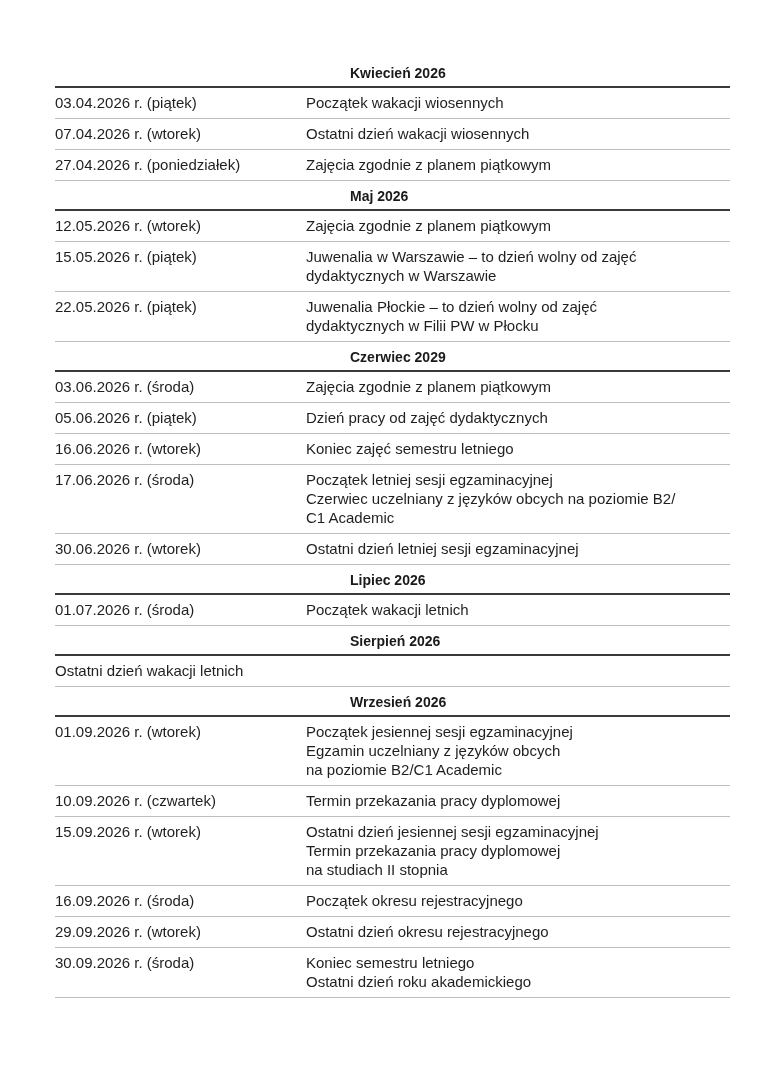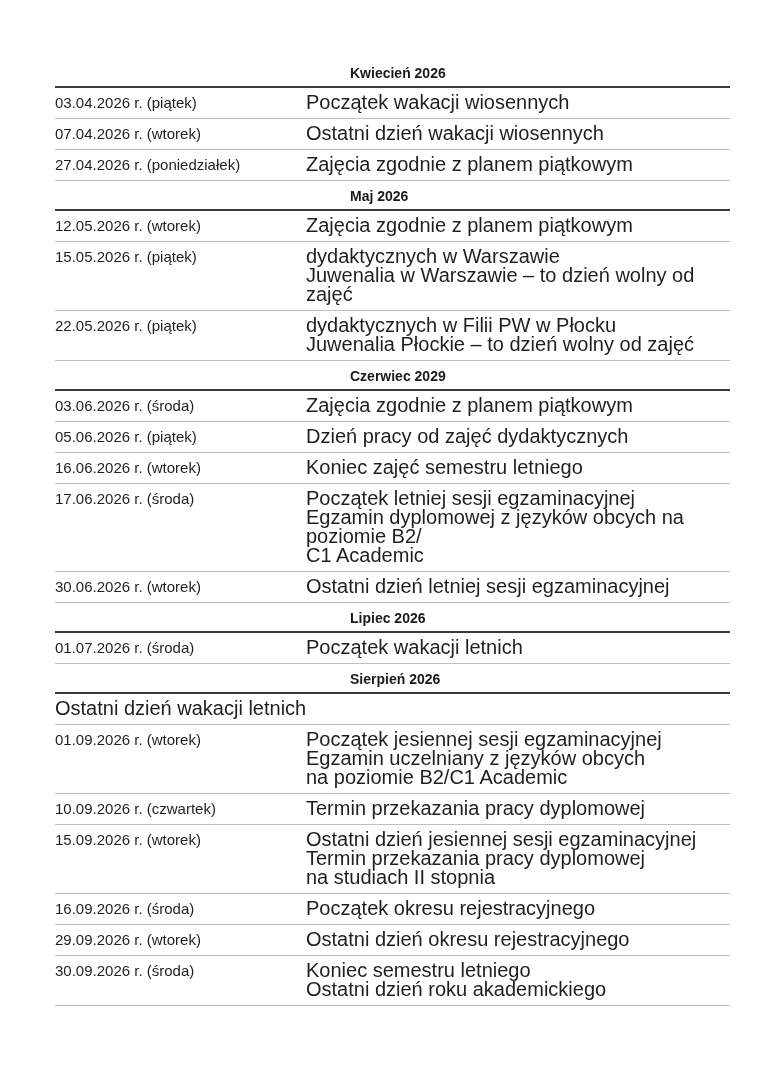--- a/index.html
+++ b/index.html
@@ -3,21 +3,21 @@
   <meta charset="utf-8">
   <style>
     html, body { margin: 0; padding: 0; background: #ffffff; }
     body { width: 768px; height: 1086px; position: relative; overflow: hidden;
       font-family: "Liberation Sans", sans-serif; color: #1f1f1f; }
     #calendar { position: absolute; left: 55px; top: 58px; width: 675px; }
     .month-row { height: 30px; border-bottom: 2px solid #3a3a3a; position: relative; box-sizing: border-box; }
     .month-row .month-title { position: absolute; left: 251px; top: 7px; font-weight: bold; font-size: 14px; color: #1a1a1a; margin-left: 44px; }
     .event-row { display: flex; border-bottom: 1.5px solid #bdbdbd; padding: 5px 0 6px 0; box-sizing: border-box; min-height: 30px; }
     .event-date { width: 251px; font-size: 15px; line-height: 19px; flex-shrink: 0; }
-    .event-desc { flex: 1; font-size: 20px; line-height: 19px; }
+    .event-desc { flex: 1; font-size: 15px; line-height: 19px; }
     .event-desc .line { display: block; }
   </style>
 </head>
 <body>
 
 <div id="calendar">
     <div class="month-row">
       <span class="month-title">Kwiecień 2026</span>
     </div>
     <div class="event-row">
@@ -43,29 +43,29 @@
     </div>
     <div class="event-row">
       <div class="event-date">12.05.2026 r. (wtorek)</div>
       <div class="event-desc">
         <span class="line">Zajęcia zgodnie z planem piątkowym</span>
       </div>
     </div>
     <div class="event-row">
       <div class="event-date">15.05.2026 r. (piątek)</div>
       <div class="event-desc">
+        <span class="line">Juwenalia w Warszawie – to dzień wolny od zajęć</span>
         <span class="line">dydaktycznych w Warszawie</span>
-        <span class="line">Juwenalia w Warszawie – to dzień wolny od zajęć</span>
       </div>
     </div>
     <div class="event-row">
       <div class="event-date">22.05.2026 r. (piątek)</div>
       <div class="event-desc">
+        <span class="line">Juwenalia Płockie – to dzień wolny od zajęć</span>
         <span class="line">dydaktycznych w Filii PW w Płocku</span>
-        <span class="line">Juwenalia Płockie – to dzień wolny od zajęć</span>
       </div>
     </div>
     <div class="month-row">
       <span class="month-title">Czerwiec 2029</span>
     </div>
     <div class="event-row">
       <div class="event-date">03.06.2026 r. (środa)</div>
       <div class="event-desc">
         <span class="line">Zajęcia zgodnie z planem piątkowym</span>
       </div>
@@ -79,21 +79,21 @@
     <div class="event-row">
       <div class="event-date">16.06.2026 r. (wtorek)</div>
       <div class="event-desc">
         <span class="line">Koniec zajęć semestru letniego</span>
       </div>
     </div>
     <div class="event-row">
       <div class="event-date">17.06.2026 r. (środa)</div>
       <div class="event-desc">
         <span class="line">Początek letniej sesji egzaminacyjnej</span>
-        <span class="line">Egzamin dyplomowej z języków obcych na poziomie B2/</span>
+        <span class="line">Czerwiec uczelniany z języków obcych na poziomie B2/</span>
         <span class="line">C1 Academic</span>
       </div>
     </div>
     <div class="event-row">
       <div class="event-date">30.06.2026 r. (wtorek)</div>
       <div class="event-desc">
         <span class="line">Ostatni dzień letniej sesji egzaminacyjnej</span>
       </div>
     </div>
     <div class="month-row">
@@ -105,20 +105,23 @@
         <span class="line">Początek wakacji letnich</span>
       </div>
     </div>
     <div class="month-row">
       <span class="month-title">Sierpień 2026</span>
     </div>
     <div class="event-row">
       <div class="event-desc">
         <span class="line">Ostatni dzień wakacji letnich</span>
       </div>
+    </div>
+    <div class="month-row">
+      <span class="month-title">Wrzesień 2026</span>
     </div>
     <div class="event-row">
       <div class="event-date">01.09.2026 r. (wtorek)</div>
       <div class="event-desc">
         <span class="line">Początek jesiennej sesji egzaminacyjnej</span>
         <span class="line">Egzamin uczelniany z języków obcych</span>
         <span class="line">na poziomie B2/C1 Academic</span>
       </div>
     </div>
     <div class="event-row">

